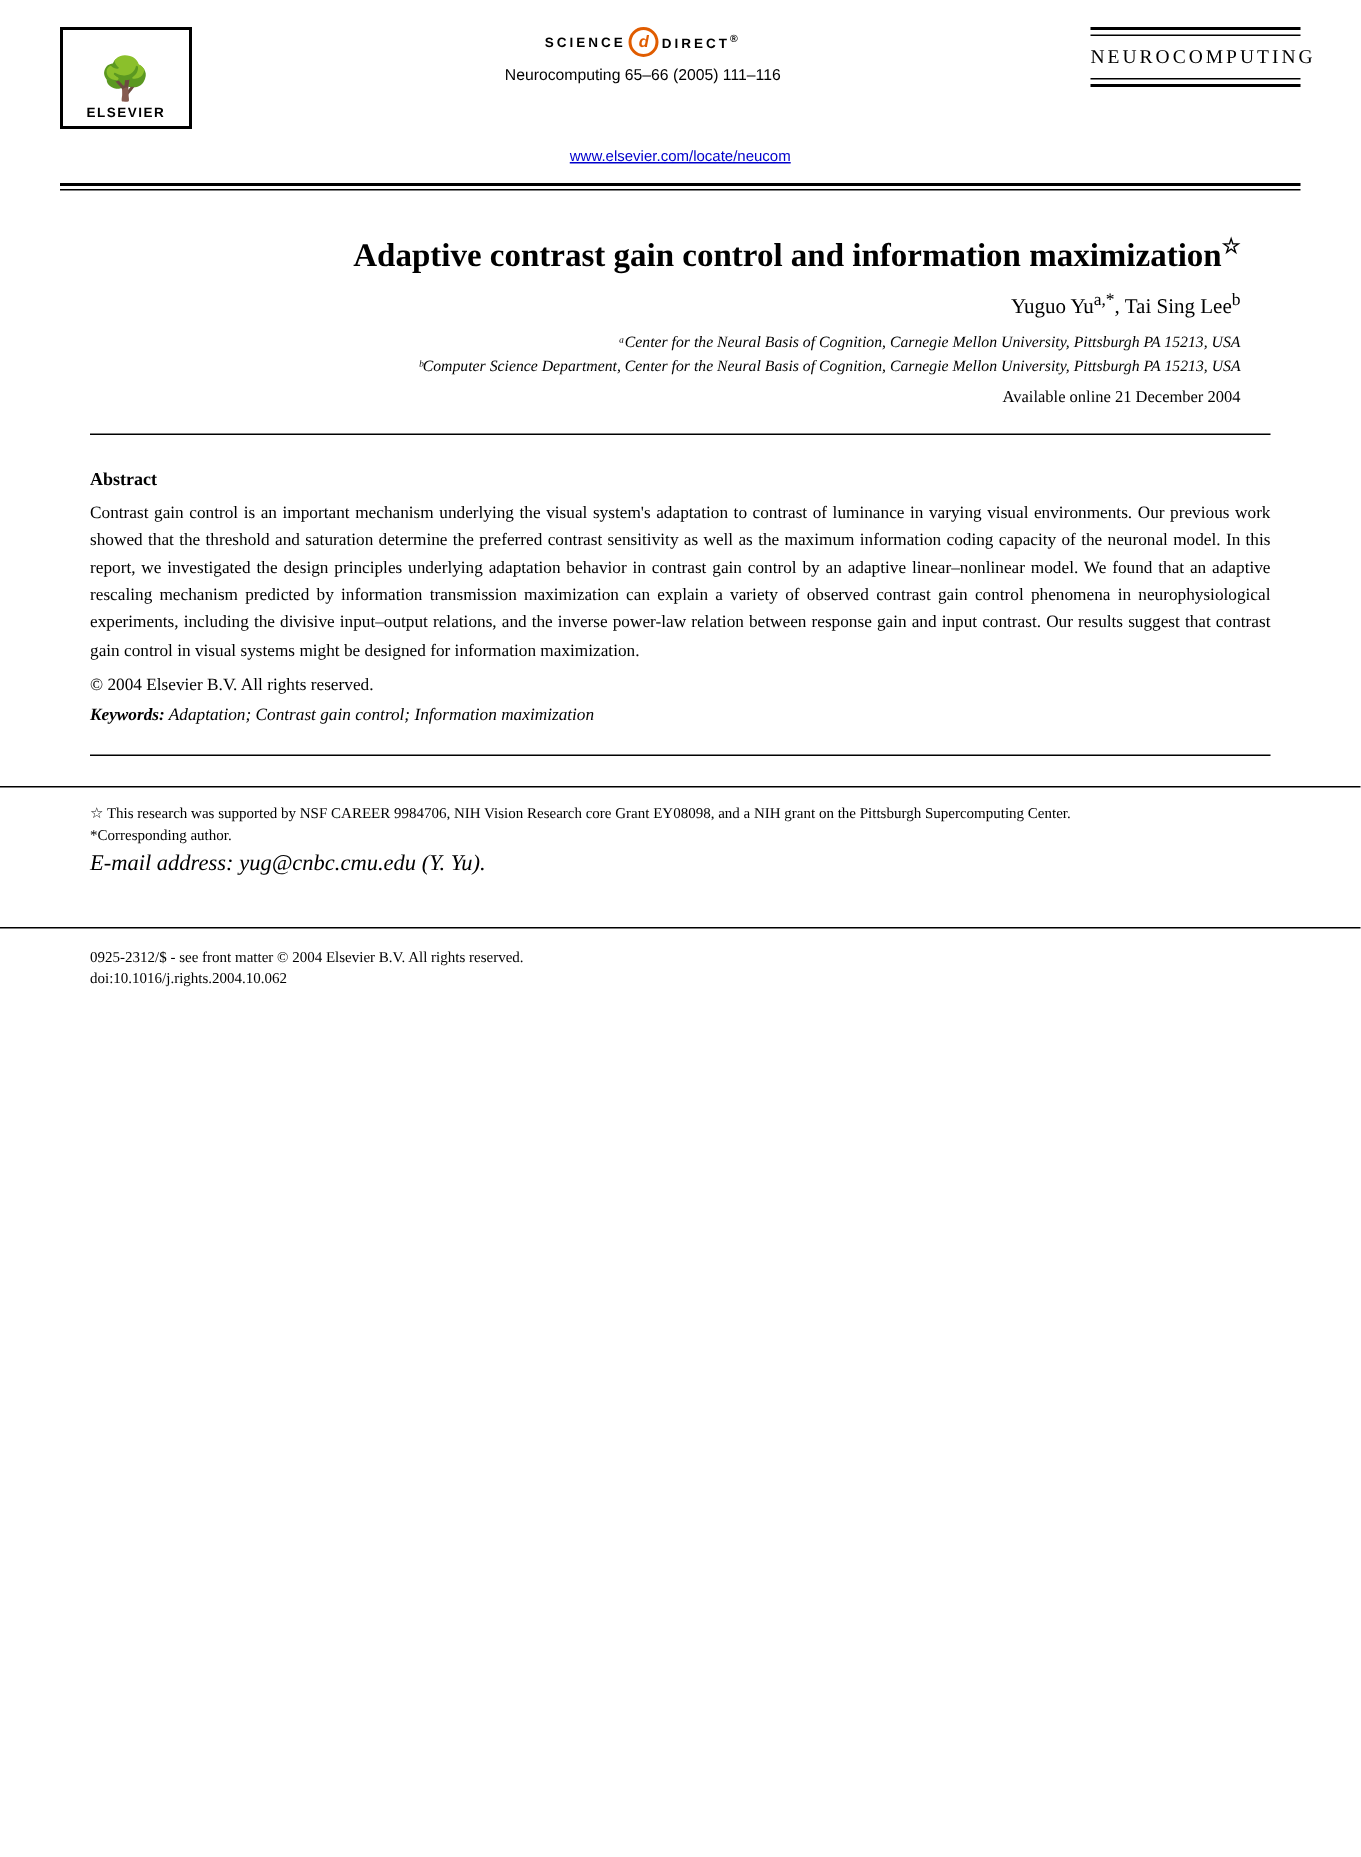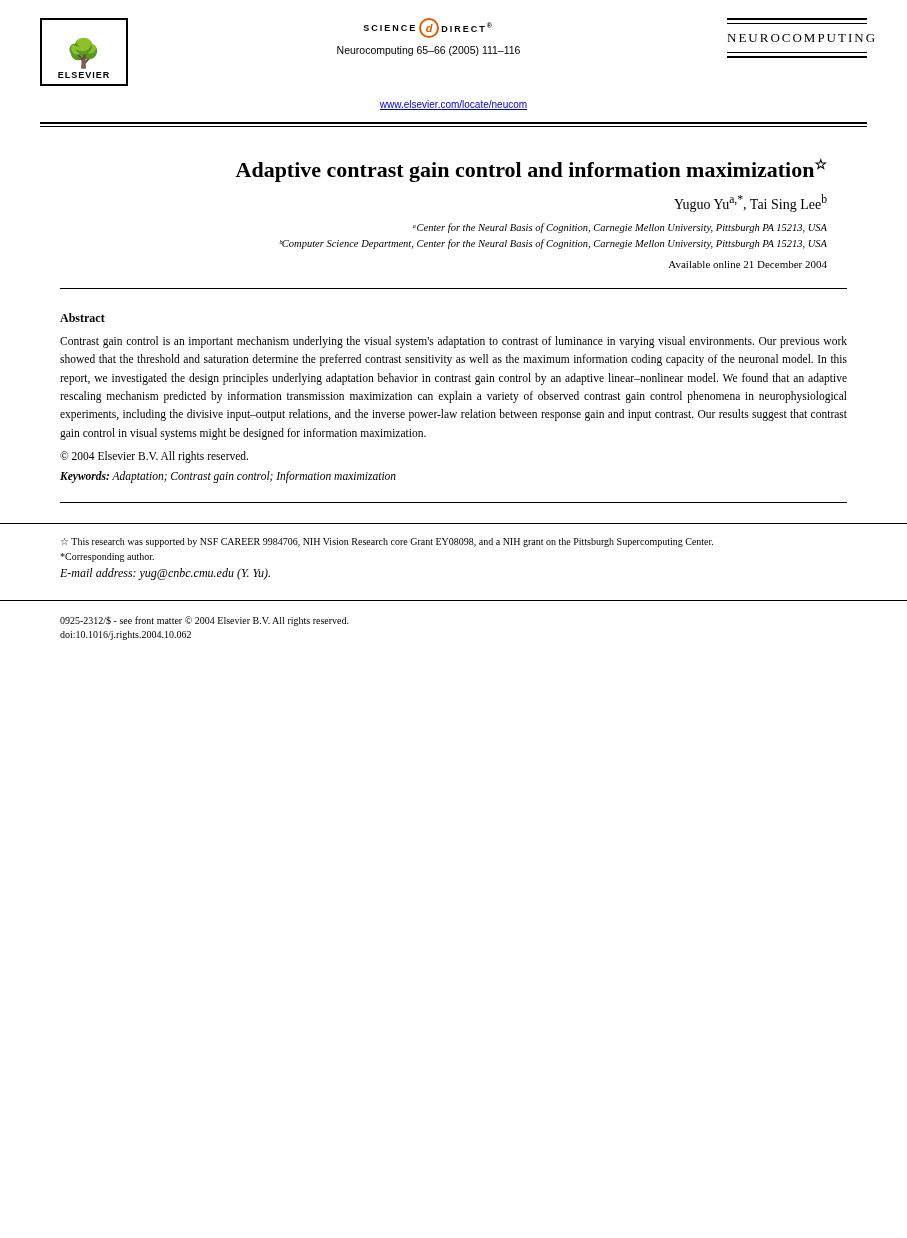--- a/index.html
+++ b/index.html
@@ -198,27 +198,27 @@
       padding: 10px 60px 10px 60px;
       border-top: 1px solid #000;
       margin-top: 20px;
     }
     .footnote-star-line {
       font-size: 10px;
       line-height: 1.5;
       margin-bottom: 4px;
     }
     .footnote-email {
-      font-size: 12px;
+      font-size: 15px;
       font-style: italic;
     }
     .bottom-info {
       padding: 12px 60px 12px 60px;
       border-top: 1px solid #000;
-      margin-top: 4px;
+      margin-top: 16px;
     }
     .issn-line {
       font-size: 10px;
       line-height: 1.6;
     }
     .doi-line {
       font-size: 10px;
     }
   </style>
 </head>

